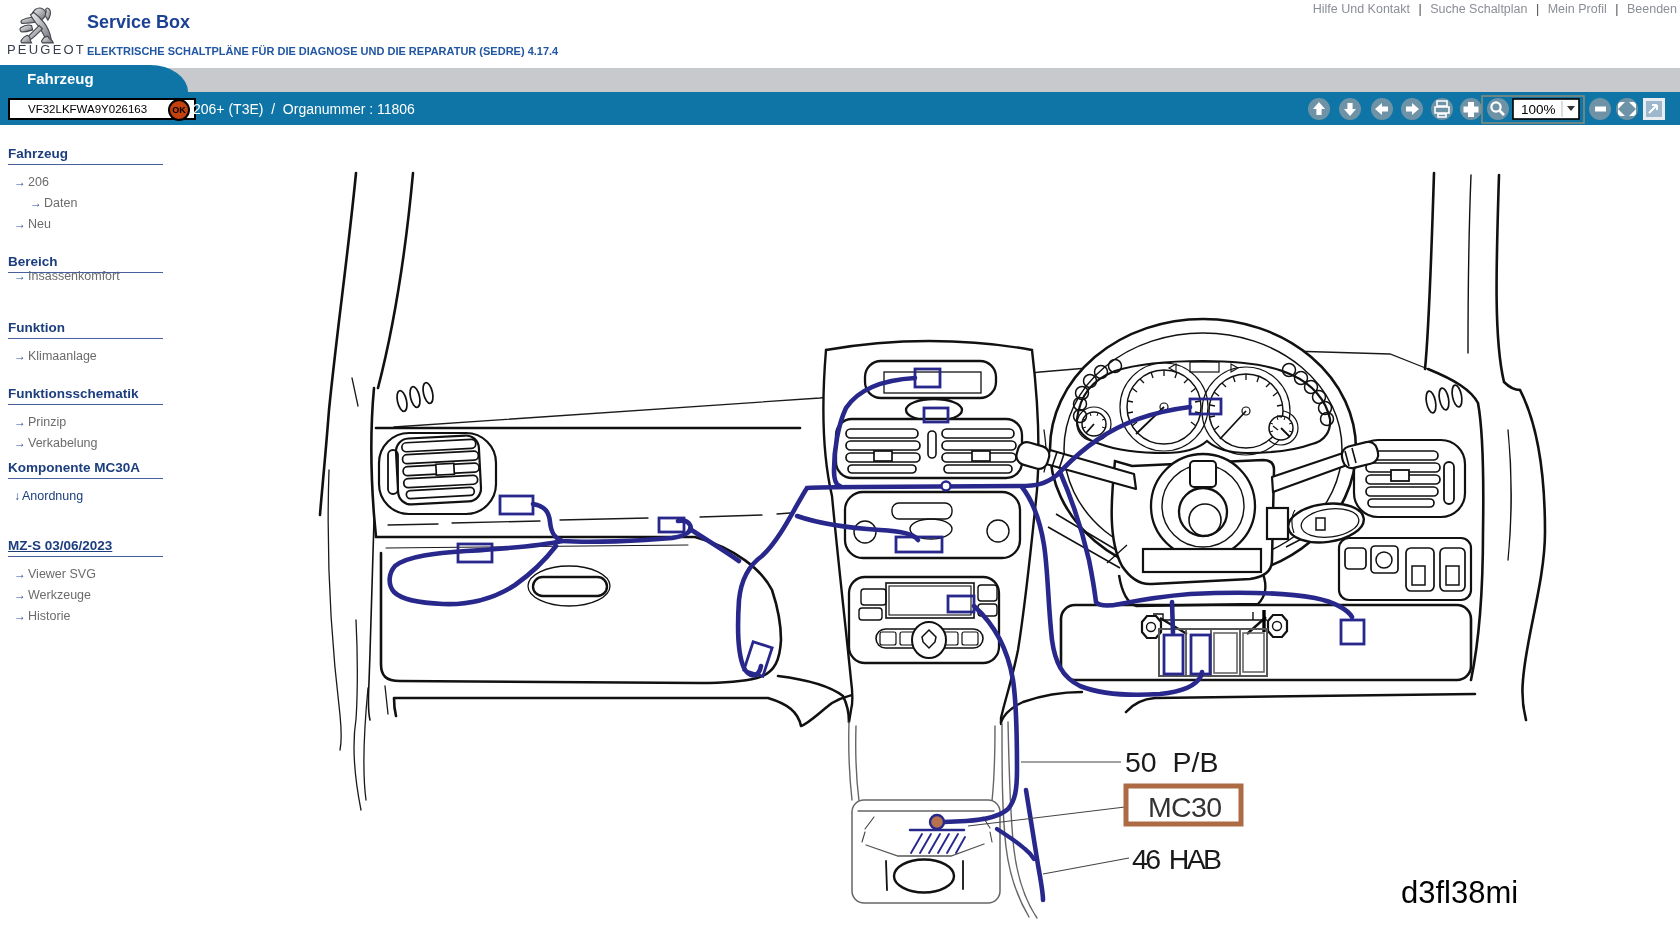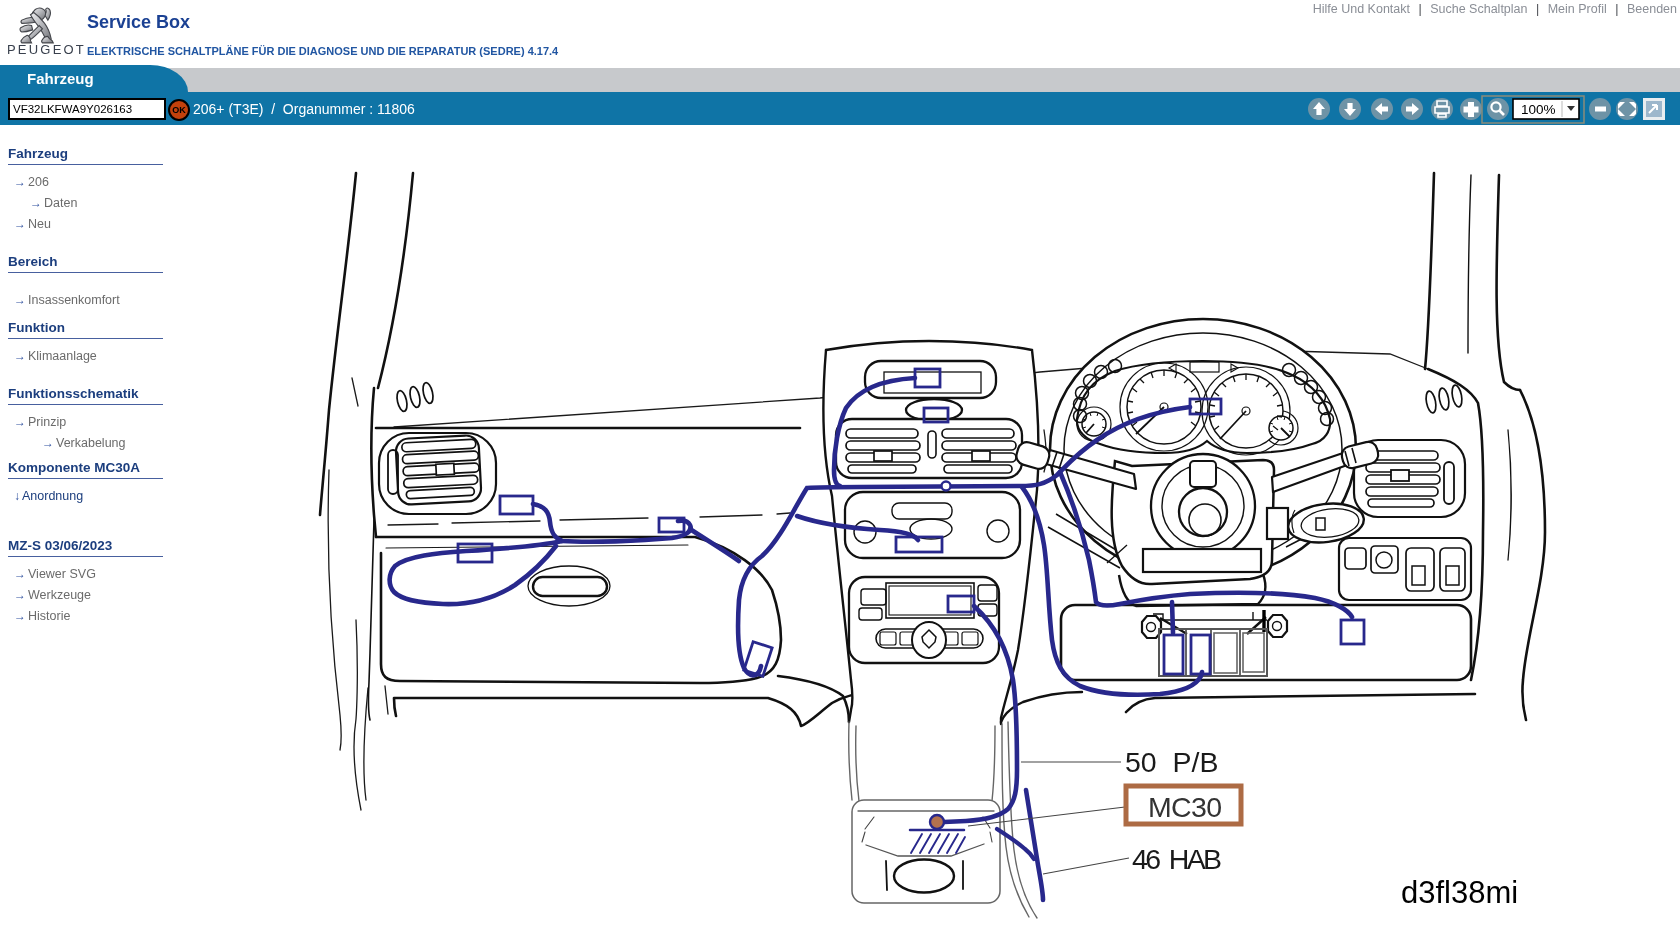--- a/index.html
+++ b/index.html
@@ -6,21 +6,21 @@
 #toplinks{position:absolute;top:2px;right:3px;font-size:12.5px;color:#8a8e96;letter-spacing:0;}
 #toplinks b{color:#4a4d53;font-weight:normal;padding:0 5px;}
 #lion{position:absolute;left:9px;top:5px;}
 #peugeot{position:absolute;left:7px;top:42px;font-size:13px;font-weight:normal;color:#39404d;letter-spacing:2.2px;}
 #title{position:absolute;left:87px;top:12px;font-size:18px;font-weight:bold;color:#1b4193;}
 #subtitle{position:absolute;left:87px;top:45px;font-size:11px;font-weight:bold;color:#2156a2;}
 #tabrow{position:absolute;left:0;top:68px;width:1680px;height:24px;background:#c7c9cc;}
 #tab{position:absolute;left:0;top:-3px;width:188px;height:27px;background:#0f74a6;border-top-right-radius:42px 30px;}
 #tab span{position:absolute;left:27px;top:5px;font-size:15px;font-weight:bold;color:#fff;}
 #toolbar{position:absolute;left:0;top:92px;width:1680px;height:33px;background:#0f74a6;}
-#vin{position:absolute;left:8px;top:6px;width:148px;height:16px;border:2px solid #000;background:#fff;font-size:11.5px;font-family:"Liberation Sans",sans-serif;padding:1px 3px;color:#000;}
+#vin{position:absolute;left:8px;top:6px;width:148px;height:16px;border:2px solid #000;background:#fff;font-size:11.5px;font-family:"Liberation Sans",sans-serif;padding:1px 18px;color:#000;}
 #okbtn{position:absolute;left:168px;top:7px;width:18px;height:18px;border-radius:50%;background:#c2410c;border:2px solid #000;color:#000;font-size:9px;font-weight:bold;text-align:center;line-height:18px;}
 #tbtext{position:absolute;left:193px;top:9px;font-size:14px;color:#fff;}
 #sidebar{position:absolute;left:0;top:140px;width:300px;}
 .shead{position:absolute;left:8px;font-size:13.5px;font-weight:bold;color:#1c3e7e;}
 .srule{position:absolute;left:8px;width:155px;height:0;border-top:1px solid #47609f;}
 .slink{position:absolute;left:14px;font-size:12.5px;color:#6b6b6b;}
 .slink .ar{color:#2d4f9e;font-size:12px;padding-right:2px;}
 .slink.act{color:#1c3e7e;}
 svg text{font-family:"Liberation Sans",sans-serif;}
 </style></head>
@@ -93,32 +93,32 @@
 </svg>
 </div>
 <div id="sidebar">
 <div class="shead" style="top:6px;">Fahrzeug</div>
       <div class="srule" style="top:24px;"></div>
 <div class="slink" style="top:35px;"><span class="ar">→</span>206</div>
 <div class="slink" style="top:56px;margin-left:16px;"><span class="ar">→</span>Daten</div>
 <div class="slink" style="top:77px;"><span class="ar">→</span>Neu</div>
 <div class="shead" style="top:114px;">Bereich</div>
       <div class="srule" style="top:132px;"></div>
-<div class="slink" style="top:153px;"><span class="ar">→</span>Insassenkomfort</div>
+<div class="slink" style="top:129px;"><span class="ar">→</span>Insassenkomfort</div>
 <div class="shead" style="top:180px;">Funktion</div>
       <div class="srule" style="top:198px;"></div>
 <div class="slink" style="top:209px;"><span class="ar">→</span>Klimaanlage</div>
 <div class="shead" style="top:246px;">Funktionsschematik</div>
       <div class="srule" style="top:264px;"></div>
 <div class="slink" style="top:275px;"><span class="ar">→</span>Prinzip</div>
-<div class="slink" style="top:296px;margin-left:28px;"><span class="ar">→</span>Verkabelung</div>
+<div class="slink" style="top:296px;"><span class="ar">→</span>Verkabelung</div>
 <div class="shead" style="top:320px;">Komponente MC30A</div>
       <div class="srule" style="top:338px;"></div>
 <div class="slink act" style="top:349px;"><span class="ar">↓</span>Anordnung</div>
-<div class="shead" style="top:398px;">MZ-S 03/06/2023</div>
+<div class="shead" style="top:398px;text-decoration:underline;">MZ-S 03/06/2023</div>
       <div class="srule" style="top:416px;"></div>
 <div class="slink" style="top:427px;"><span class="ar">→</span>Viewer SVG</div>
 <div class="slink" style="top:448px;"><span class="ar">→</span>Werkzeuge</div>
 <div class="slink" style="top:469px;"><span class="ar">→</span>Historie</div>
 </div>
 <svg id="diagram" width="1380" height="785" viewBox="300 140 1380 785" style="position:absolute;left:300px;top:140px;">
 <g fill="none" stroke="#1a1a1a" stroke-width="1.3" stroke-linecap="round">
 <path d="M394,427 L820,398 1040,372 1290,351 1390,354 1428,369"></path>
 <path d="M388,525 L438,524 M452,523 L540,521 M560,520 L648,518 M700,517 L762,515 M777,514 L790,513"></path>
 <path d="M386,548 L688,545" stroke-width="1.1"></path>

